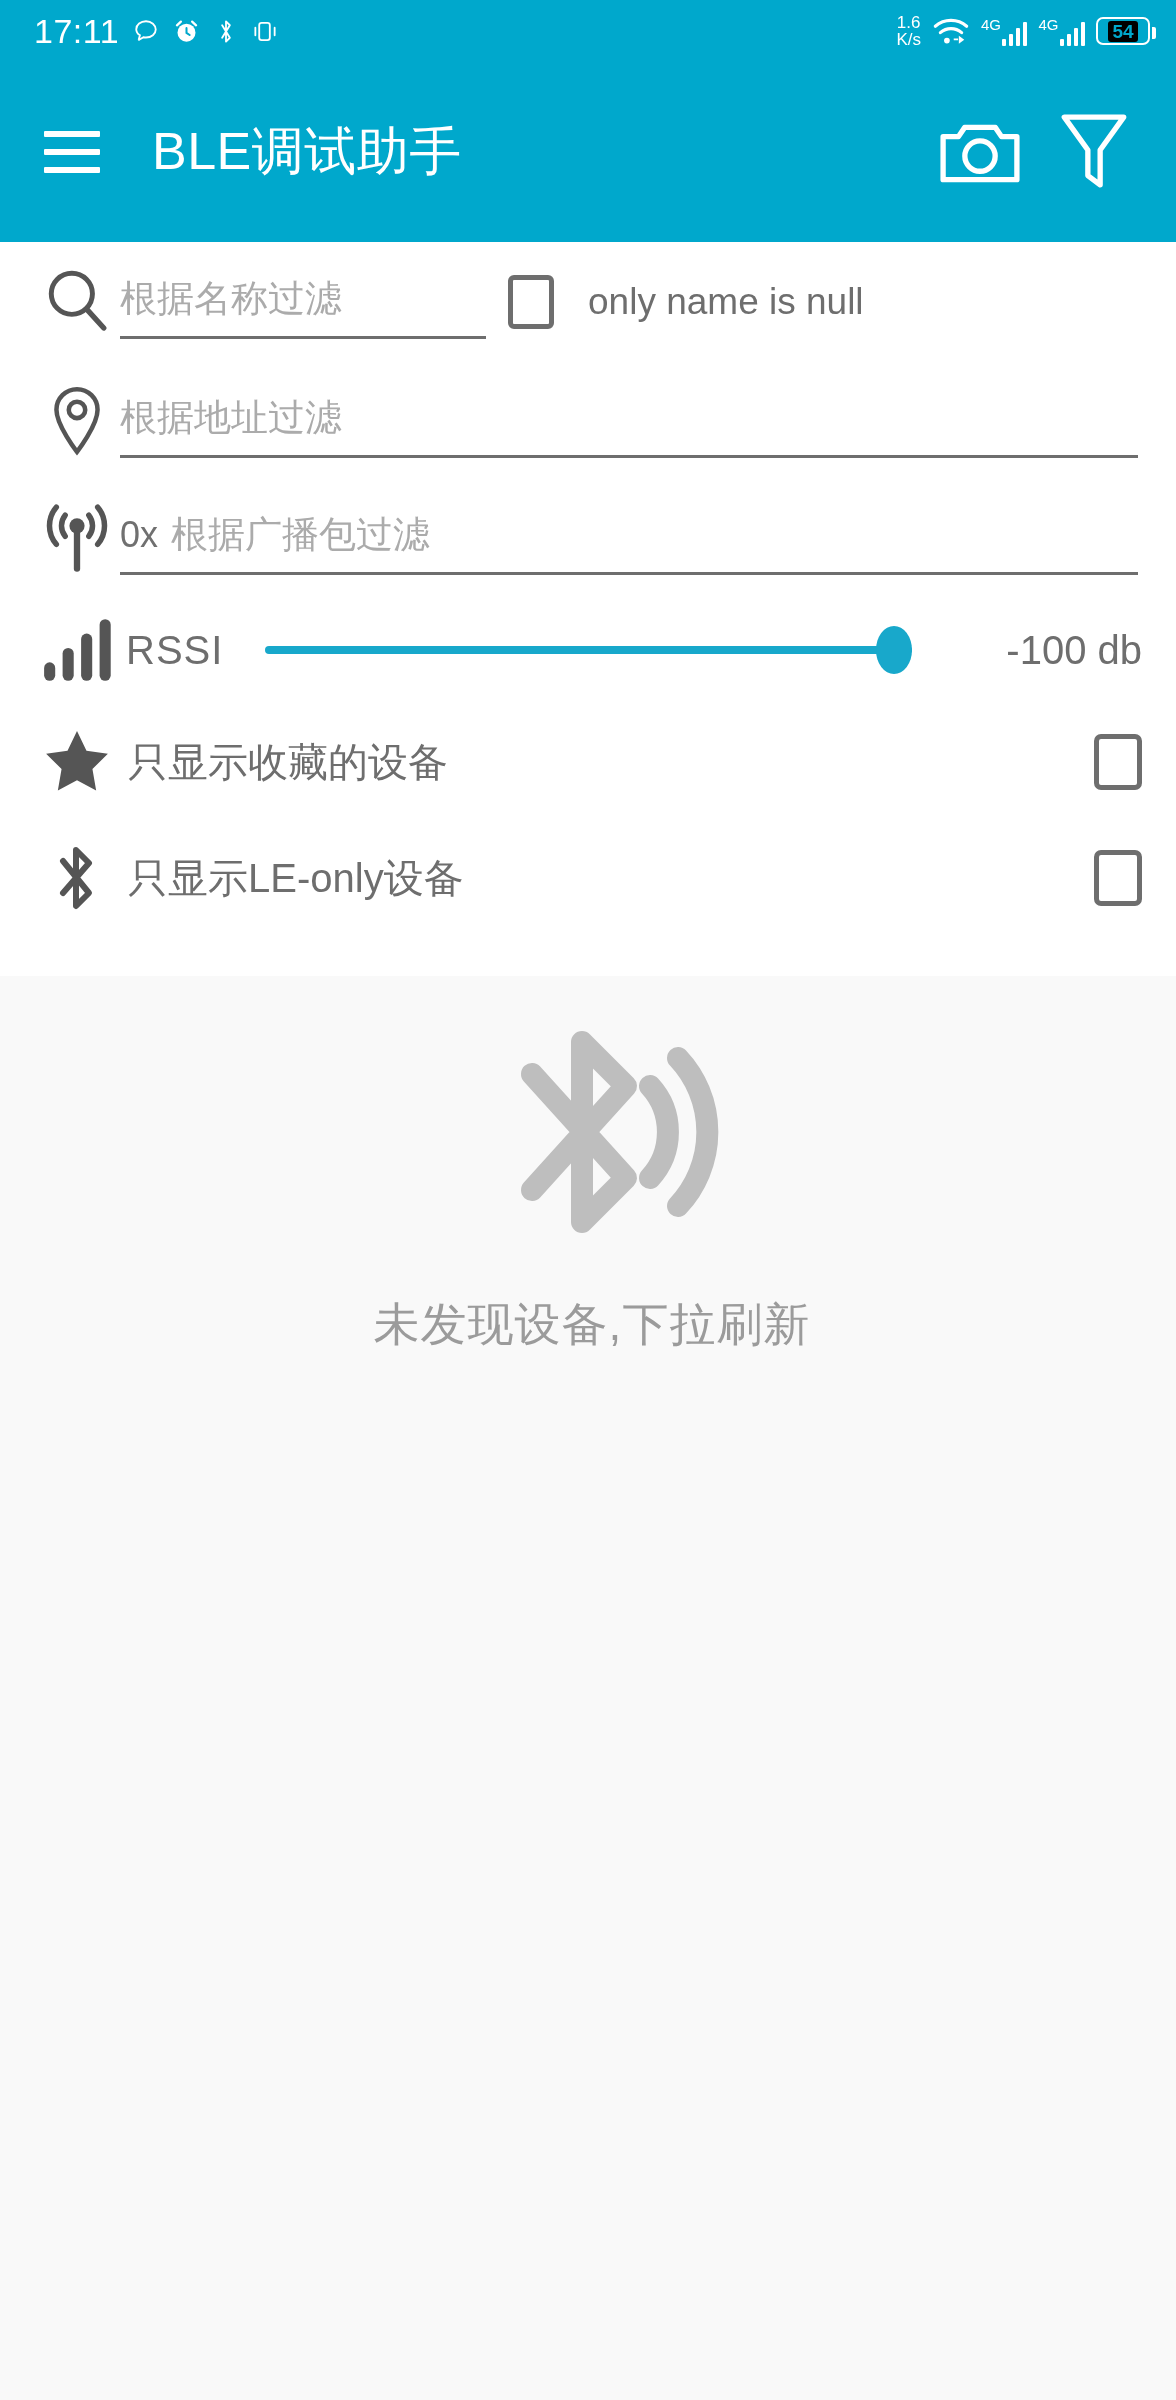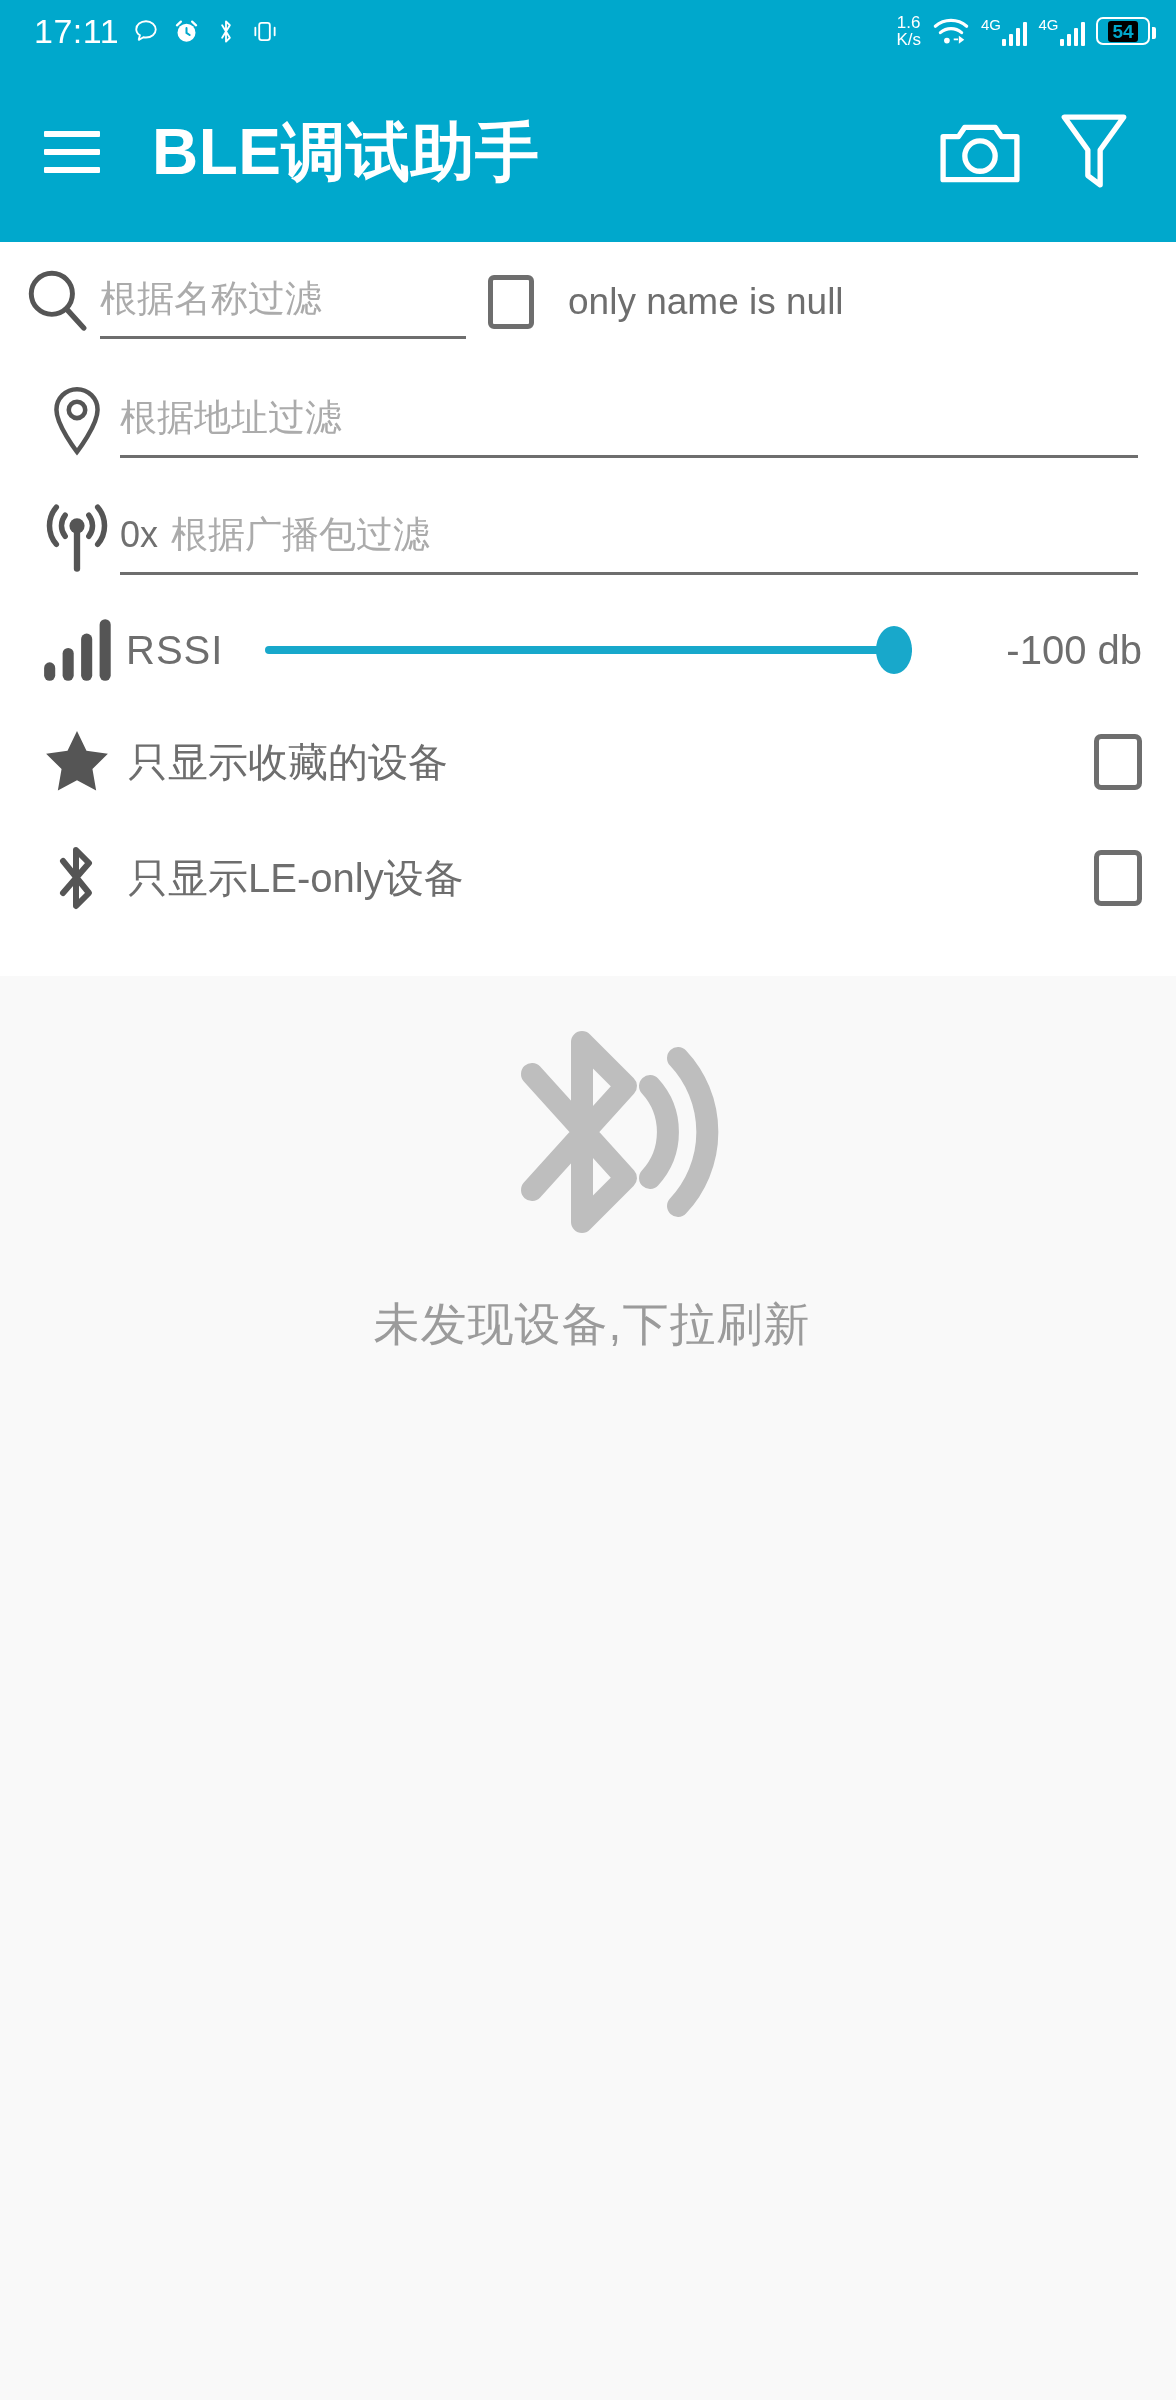--- a/index.html
+++ b/index.html
@@ -45,33 +45,33 @@
   }
 
   
   .appbar{
     height:180px; background:#00A8CC;
     display:flex; align-items:center; padding:0 34px 0 44px; color:#fff;
   }
   .hamburger{ width:56px; display:flex; flex-direction:column; gap:12px; cursor:pointer; }
   .hamburger span{ display:block; height:6px; background:#fff; border-radius:1px; }
   .app-title{
-    font-size:64px; font-weight:700; margin-left:52px; flex:1;
+    font-size:52px; font-weight:400; margin-left:52px; flex:1;
     letter-spacing:0.5px; white-space:nowrap;
   }
   .ab-icon{ width:96px; height:96px; display:flex; align-items:center; justify-content:center; cursor:pointer; }
   .ab-icon:last-child{ margin-left:18px; }
 
   
   .panel{ background:#fff; padding:0 0 40px 0; }
 
   .row{ display:flex; align-items:center; }
 
   
-  .row-name{ height:120px; padding:0 30px 0 14px; }
+  .row-name{ height:120px; padding:0 30px 0 34px; }
   .ico{ width:86px; flex:none; display:flex; align-items:center; justify-content:center; }
   .field{
     flex:1; border-bottom:3px solid #6E6E6E; height:74px;
     display:flex; align-items:center; padding-bottom:4px;
   }
   .field .ph{ font-size:37px; color:#ABABAB; }
   .field .px{ font-size:36px; color:#707070; margin-right:13px; }
   .name-field{ max-width:366px; }
   .chk-wrap{ display:flex; align-items:center; gap:34px; margin-left:22px; }
   .cbox{

